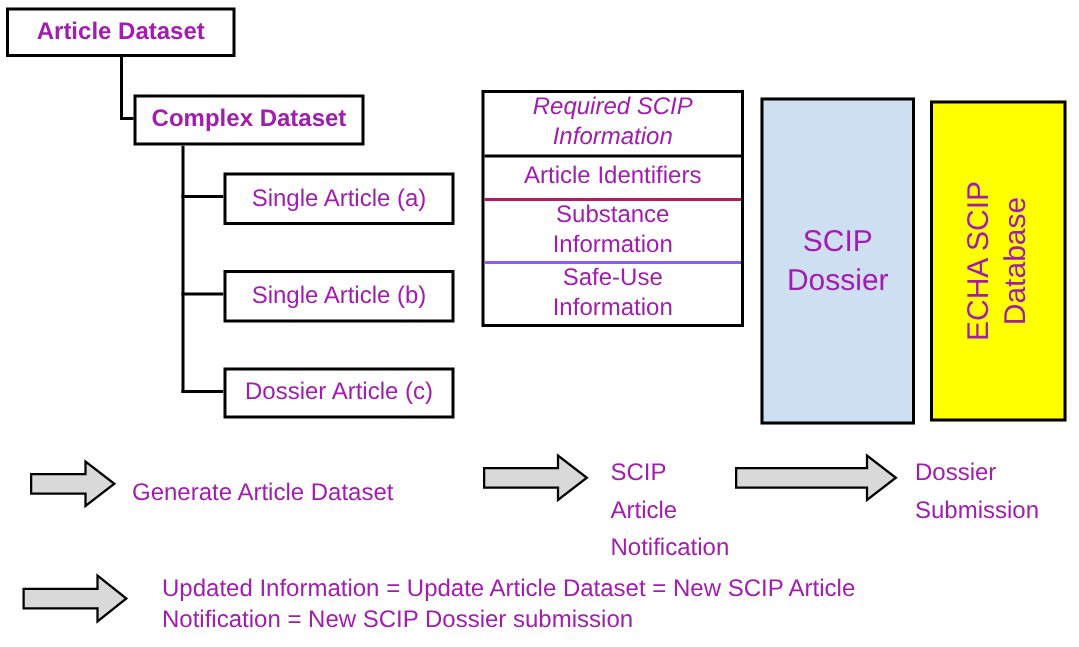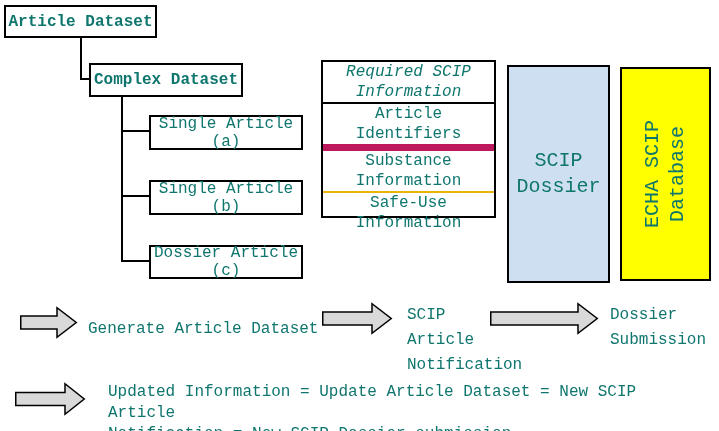--- a/index.html
+++ b/index.html
@@ -1,22 +1,22 @@
 <!DOCTYPE html>
 <html><head>
 <meta charset="utf-8">
 <style>
   html, body { margin: 0; padding: 0; background: #ffffff; }
   .canvas {
     position: relative;
     width: 719px;
     height: 431px;
     background: #ffffff;
-    font-family: Liberation Mono, monospace;
-    color: #0f766e;
+    font-family: Liberation Sans, sans-serif;
+    color: #a21caf;
     overflow: hidden;
   }
   .box {
     position: absolute;
     box-sizing: border-box;
     border: 2px solid #000000;
     background: #ffffff;
     display: flex;
     align-items: center;
     justify-content: center;
@@ -56,22 +56,22 @@
   }
   .itable .cell {
     box-sizing: border-box;
     display: flex; align-items: center; justify-content: center;
     text-align: center;
     font-size: 16px;
     line-height: 20px;
     white-space: pre-line;
   }
   .cell-header { height: 73px; font-style: italic; border-bottom: 2px solid #000000; }
-  .cell-r1 { height: 50px; border-bottom: 7px solid #be185d; }
-  .cell-r2 { height: 50px; border-bottom: 2px solid #eab308; }
+  .cell-r1 { height: 50px; border-bottom: 2px solid #be185d; }
+  .cell-r2 { height: 50px; border-bottom: 2px solid #8b5cf6; }
   .cell-r3 { flex: 1; }
   
   .b-dossier {
     left: 507px; top: 65px; width: 103px; height: 218px;
     font-size: 20px; line-height: 26px;
   }
   .b-database {
     left: 620px; top: 67px; width: 91px; height: 214px;
     font-size: 20px;
   }

